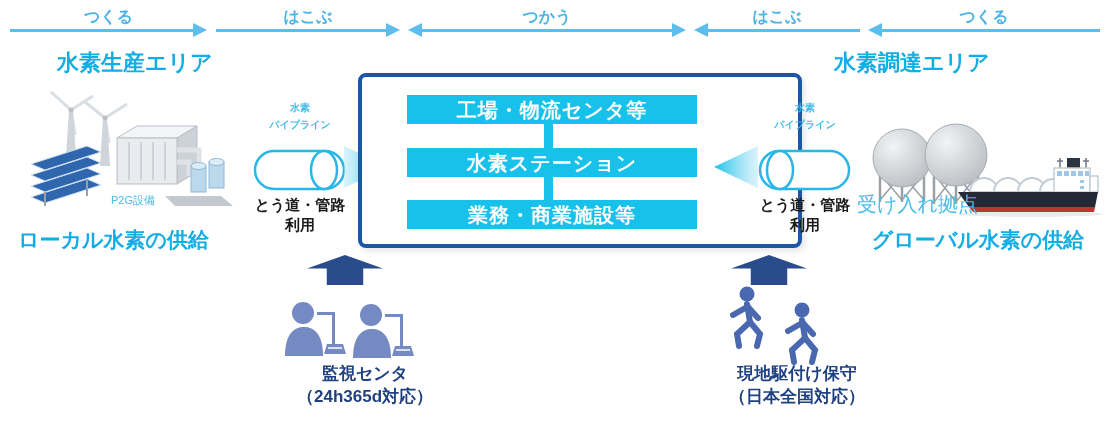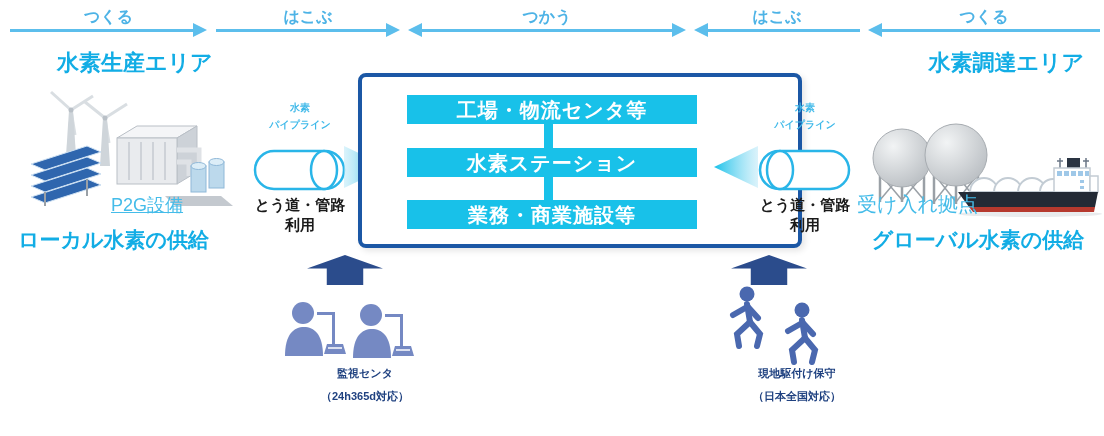--- a/index.html
+++ b/index.html
@@ -18,27 +18,27 @@
   .arr-r{right:0;border-left:14px solid #5CBEEC;}
   .arr-l{left:0;border-right:14px solid #5CBEEC;}
   .seg1{left:10px;width:197px;}
   .seg2{left:216px;width:184px;}
   .seg3{left:408px;width:278px;}
   .seg4{left:694px;width:166px;}
   .seg5{left:868px;width:232px;}
   
   .area-title{position:absolute;font-size:22px;font-weight:bold;color:#12ADE5;white-space:nowrap;margin-left:24px;}
   .t-prod{left:33px;top:48px;}
-  .t-proc{left:810px;top:48px;width:250px;text-align:right;}
+  .t-proc{left:810px;top:48px;width:250px;text-align:left;}
   .supply-label{position:absolute;font-size:21px;font-weight:bold;color:#12ADE5;white-space:nowrap;}
   .s-local{left:18px;top:226px;}
   .s-global{left:852px;top:226px;width:252px;text-align:center;}
   .illu{position:absolute;}
   .cap-cyan{position:absolute;color:#45BCE9;white-space:nowrap;}
-  .cap-p2g{left:111px;top:193px;font-size:18px;text-decoration:underline;}
+  .cap-p2g{left:111px;top:193px;font-size:11px;}
   .cap-terminal{left:857px;top:191px;font-size:20px;}
   
   .pipe-col-name{position:absolute;top:99px;width:120px;text-align:center;
     color:#3FB9E9;font-size:10px;line-height:17px;font-weight:bold;}
   .pn-left{left:240px;}
   .pn-right{left:745px;}
   .pipe-svg{position:absolute;top:146px;}
   .ps-left{left:252px;}
   .ps-right{left:756px;}
   .pipe-note{position:absolute;top:195px;width:130px;text-align:center;
@@ -59,21 +59,21 @@
   .connector{position:absolute;left:182px;width:9px;background:#18C1E9;}
   .c-1{top:47px;height:24px;} .c-2{top:100px;height:23px;}
   
   .up-arrow{position:absolute;top:255px;width:76px;height:30px;background:#2B4C8C;
     clip-path:polygon(50% 0,100% 45%,74% 45%,74% 100%,26% 100%,26% 45%,0 45%);}
   .ua-left{left:307px;} .ua-right{left:731px;}
   .people-svg{position:absolute;}
   .ppl-left{left:283px;top:300px;}
   .ppl-right{left:723px;top:284px;}
   .bottom-label{position:absolute;top:362px;width:200px;text-align:center;
-    color:#1F4180;font-size:11px;font-weight:bold;line-height:23px;white-space:nowrap;}
+    color:#1F4180;font-size:17px;font-weight:bold;line-height:23px;white-space:nowrap;}
   .bl-left{left:265px;}
   .bl-right{left:697px;}
 </style>
 </head>
 <body>
 
 <div id="stage">
 
   <div class="seg seg1 has-r">
     <span class="seg-label">つくる</span>

